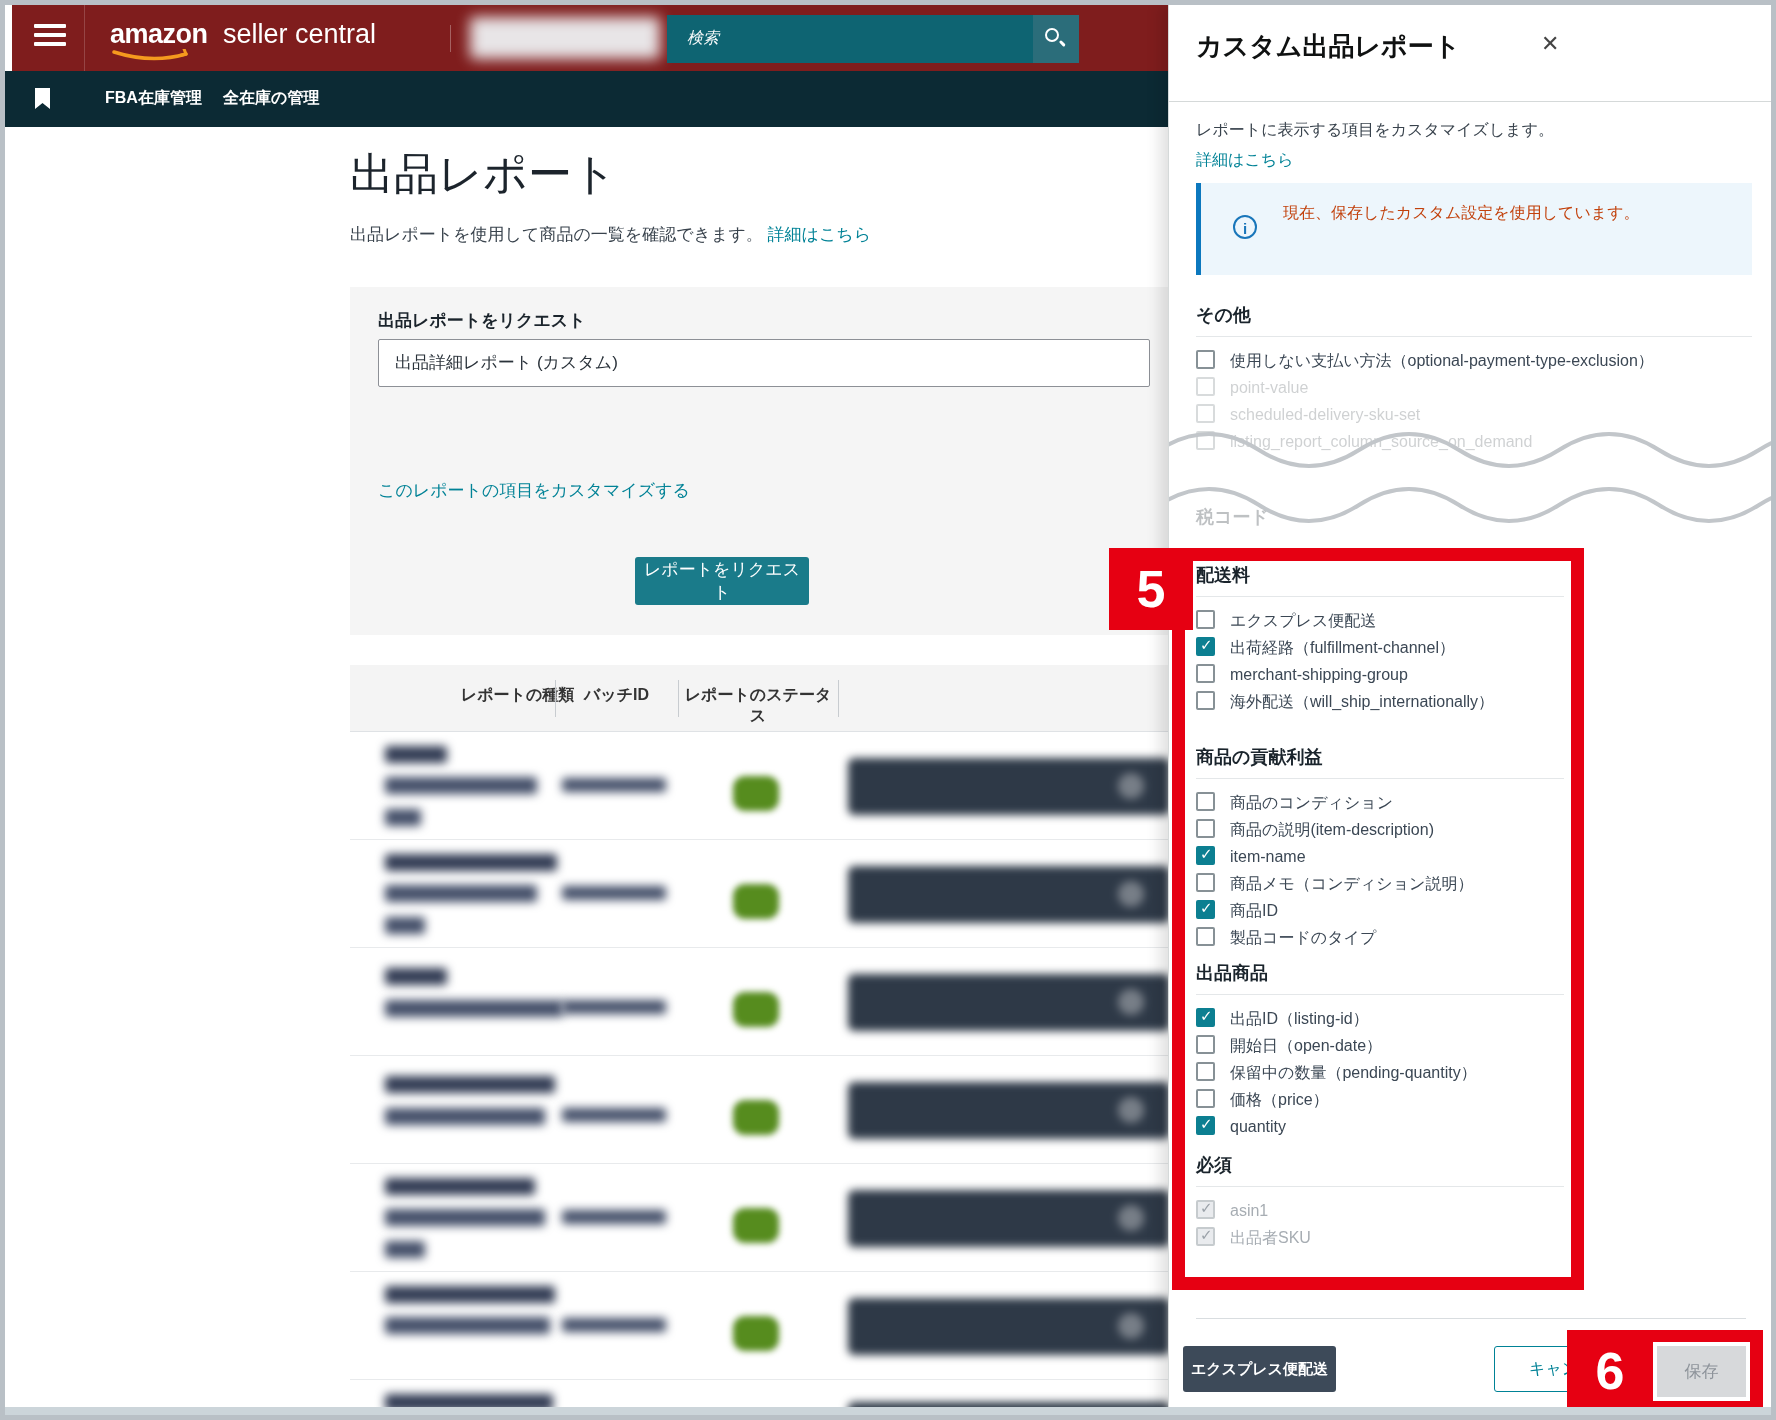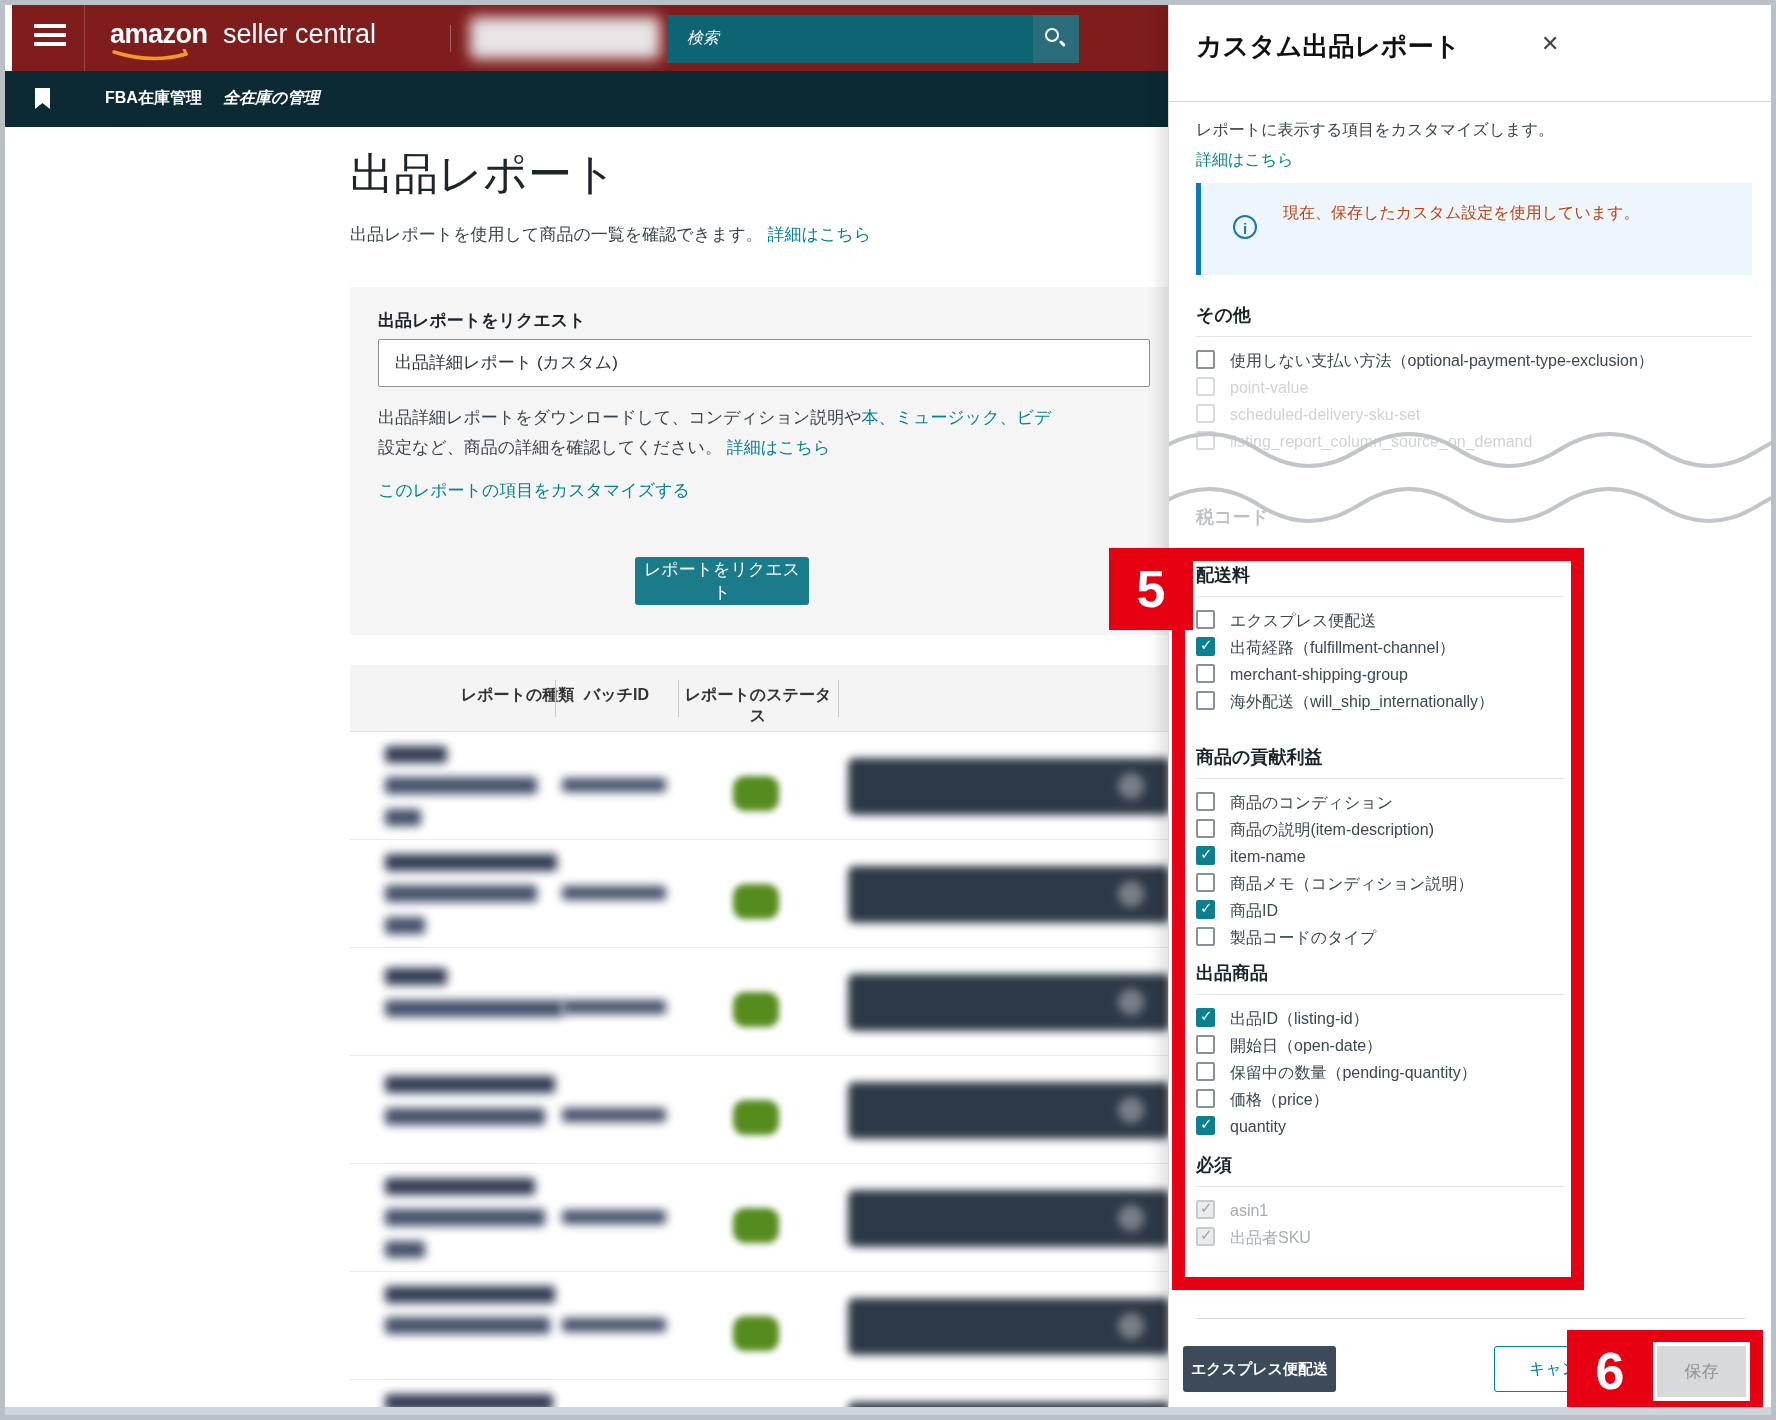--- a/index.html
+++ b/index.html
@@ -102,25 +102,20 @@
   <div class="main">
     <div class="page-title">出品レポート</div>
     <div class="intro">
       <span>出品レポートを使用して商品の一覧を確認できます。</span>
       <a class="tlink">詳細はこちら</a>
     </div>
 
     <div class="card">
       <div class="lbl">出品レポートをリクエスト</div>
       <div class="select">出品詳細レポート (カスタム)</div>
-      <div class="desc">
-        <span>出品詳細レポートをダウンロードして、コンディション説明や</span><a class="tlink">本、ミュージック、ビデ</a><br>
-        <span>設定など、商品の詳細を確認してください。</span>
-        <a class="tlink">詳細はこちら</a>
-      </div>
       <a class="tlink cust">このレポートの項目をカスタマイズする</a>
       <button class="req-btn">レポートをリクエスト</button>
     </div>
 
     <div class="tbl-head">
       <div class="th" style="left:30px;width:275px;">レポートの種類</div>
       <div class="th-sep" style="left:205px;"></div>
       <div class="th" style="left:205px;width:123px;">バッチID</div>
       <div class="th-sep" style="left:328px;"></div>
       <div class="th" style="left:328px;width:160px;">レポートのステータス</div>
@@ -215,21 +210,21 @@
       <span class="ph">検索</span>
       <div class="search-btn">
         <div class="mag"></div>
       </div>
     </div>
   </div>
 
   <div class="subbar">
     <div class="bookmark"></div>
     <div class="subitem" style="left:100px;">FBA在庫管理</div>
-    <div class="subitem" style="left:218px;font-style:italic;">全在庫の管理</div>
+    <div class="subitem" style="left:218px;">全在庫の管理</div>
   </div>
 
   <div class="panel">
     <div class="panel-title">カスタム出品レポート</div>
     <div class="close-x">✕</div>
     <div class="p-hr"></div>
     <div class="p-intro">
       <span>レポートに表示する項目をカスタマイズします。</span><br>
       <a class="tlink">詳細はこちら</a>
     </div>

